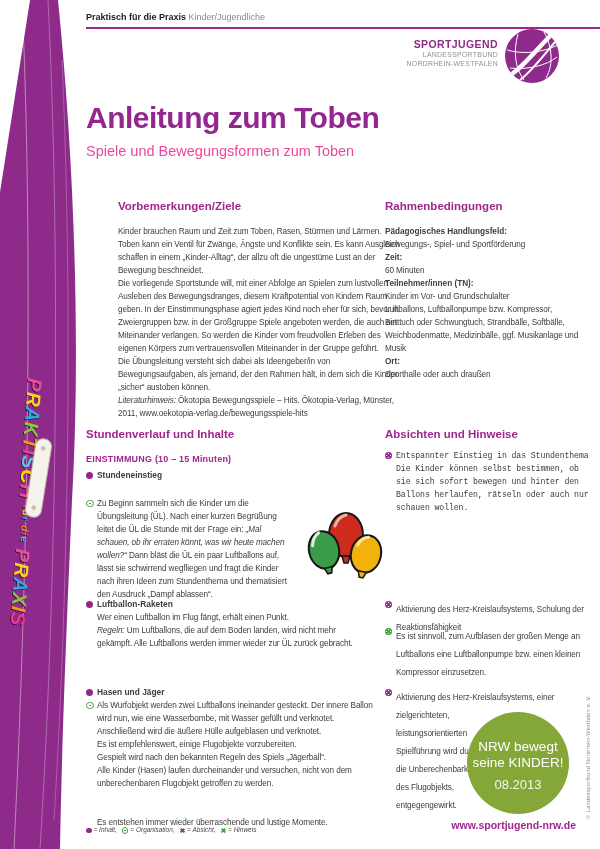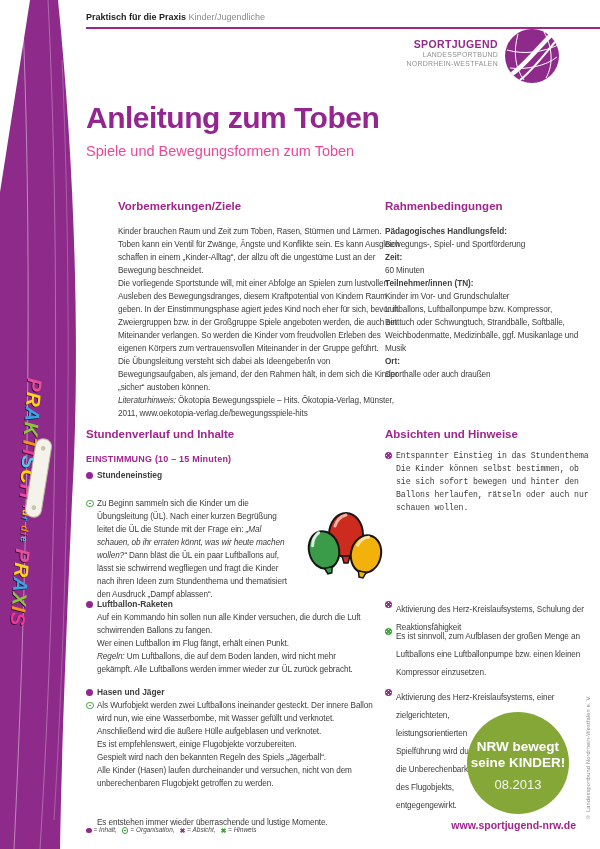--- a/index.html
+++ b/index.html
@@ -57,21 +57,21 @@
   .b-absicht{background:radial-gradient(circle,#93278f 0 1.4px,#fff 1.5px 2.1px,#93278f 2.2px);}
   .b-hinweis{background:radial-gradient(circle,#3f9f3c 0 1.4px,#fff 1.5px 2.1px,#3f9f3c 2.2px);}
   .sm{width:5.5px;height:5.5px;}
   .sm.b-org{width:4.5px;height:4.5px;border-width:1px;}
 
   .balloons{float:right;margin:5px 0 2px 5px;}
 
   
   .badge{left:467px;top:712px;width:102px;height:102px;border-radius:50%;
          background:#84a737;color:#fff;text-align:center;box-sizing:border-box;padding-top:27px;}
-  .badge-line{font-size:13.5px;line-height:16px;font-weight:bold;}
+  .badge-line{font-size:13.5px;line-height:16px;font-weight:normal;}
   .badge-date{font-size:13px;margin-top:6px;color:#f4f8e8;}
   .website{left:380px;top:819px;width:196px;text-align:right;font-size:10.5px;
            font-weight:bold;color:#a0268e;text-decoration:none;}
   .copyright{left:585px;top:688px;height:132px;writing-mode:vertical-rl;
              transform:rotate(180deg);font-size:5.6px;color:#8a8a8a;letter-spacing:0.2px;}
   .legend{left:86px;top:826px;display:flex;gap:5px;align-items:center;
           font-size:6.5px;font-style:italic;color:#4a4a49;}
   .legend .bullet{margin-right:2px;vertical-align:middle;}
   .hint-item{position:absolute;left:0;width:194px;}
   .float-spacer{float:right;width:130px;height:140px;
@@ -166,21 +166,20 @@
       </svg>
       <span class="bullet b-org"></span>
       <span>Zu Beginn sammeln sich die Kinder um die Übungsleitung (ÜL). Nach einer kurzen Begrüßung leitet die ÜL die Stunde mit der Frage ein: </span><i>„Mal schauen, ob ihr erraten könnt, was wir heute machen wollen?“</i><span> Dann bläst die ÜL ein paar Luftballons auf, lässt sie schwirrend wegfliegen und fragt die Kinder nach ihren Ideen zum Stundenthema und thematisiert den Ausdruck „Dampf ablassen“.</span>
     </div>
 
     <div class="abs" style="top:170px;left:0;width:287px;">
       <div class="hang sec-title">
         <span class="bullet b-inhalt"></span>
         <span>Luftballon-Raketen</span>
       </div>
-      <div class="para" style="padding-left:11px;">Auf ein Kommando hin sollen nun alle Kinder versuchen, die durch die Luft schwirrenden Ballons zu fangen.</div>
       <div class="para" style="padding-left:11px;">Wer einen Luftballon im Flug fängt, erhält einen Punkt.</div>
       <div class="para" style="padding-left:11px;"><i>Regeln:</i><span> Um Luftballons, die auf dem Boden landen, wird nicht mehr gekämpft. Alle Luftballons werden immer wieder zur ÜL zurück gebracht.</span></div>
     </div>
 
     <div class="abs" style="top:258px;left:0;width:287px;">
       <div class="hang sec-title">
         <span class="bullet b-inhalt"></span>
         <span>Hasen und Jäger</span>
       </div>
       <div class="hang para">

